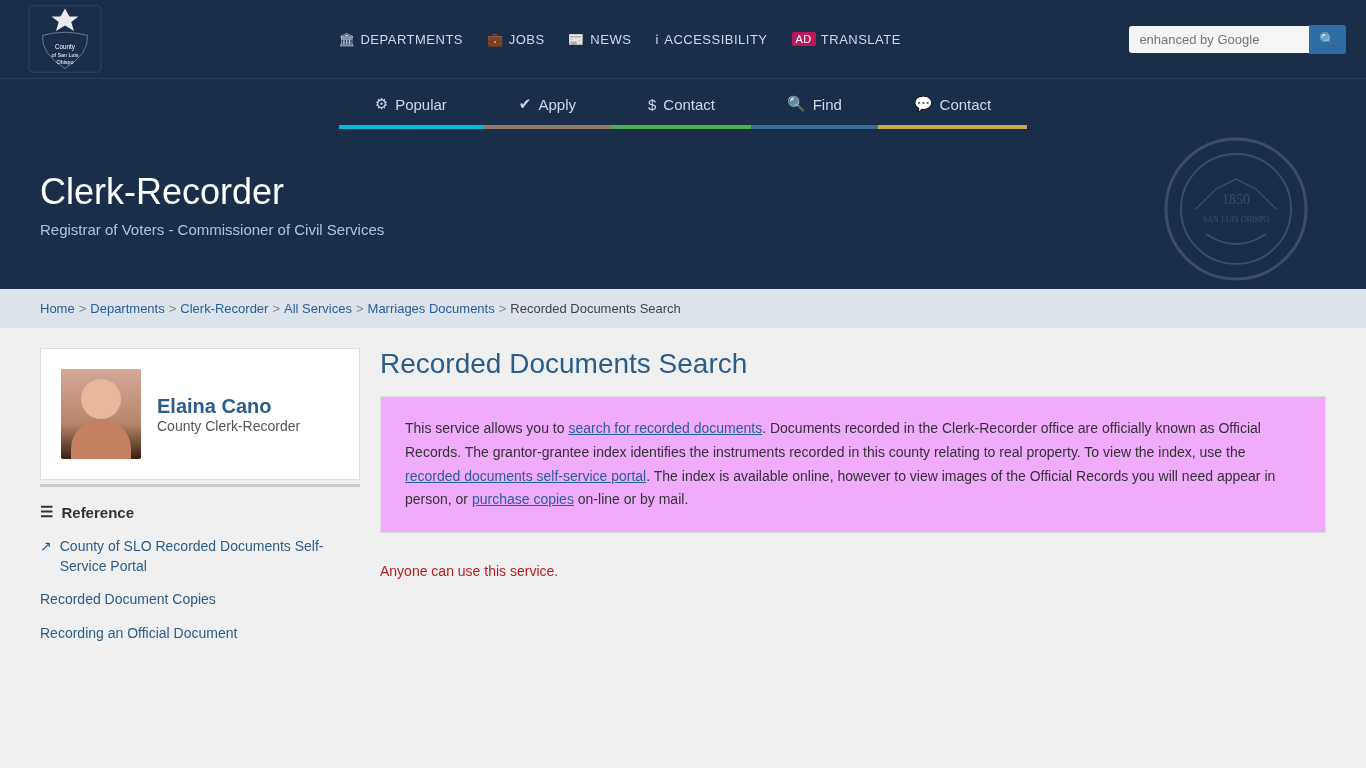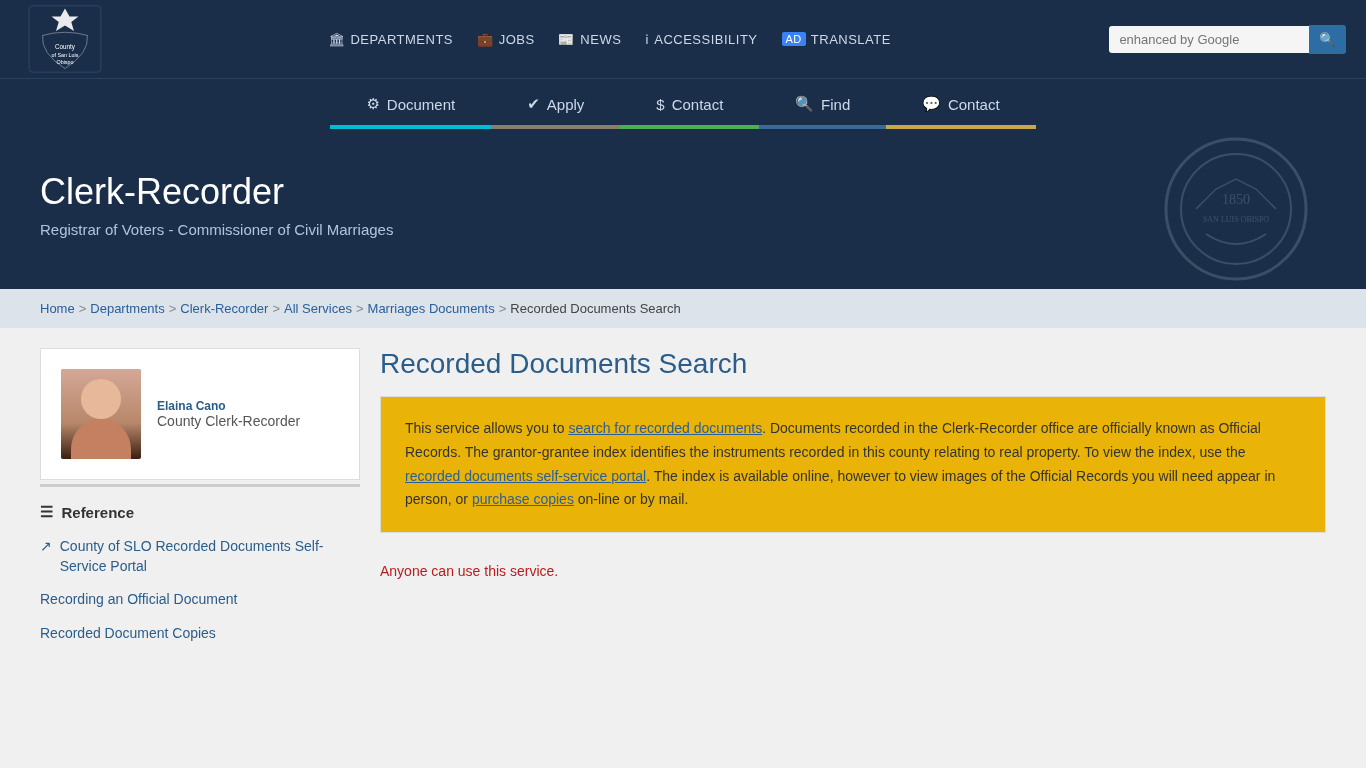--- a/index.html
+++ b/index.html
@@ -41,21 +41,21 @@
     }
     .search-area {
       display: flex;
       align-items: center;
     }
     .search-input {
       padding: 6px 10px;
       border: none;
       border-radius: 3px 0 0 3px;
       font-size: 13px;
-      width: 200px;
+      width: 180px;
       color: #999;
       background: #f5f5f5;
     }
     .search-btn {
       background: #2e6da4;
       border: none;
       color: #fff;
       padding: 7px 10px;
       cursor: pointer;
       border-radius: 0 3px 3px 0;
@@ -187,21 +187,21 @@
       position: absolute;
       bottom: 0;
       left: 50%;
       transform: translateX(-50%);
       width: 60px;
       height: 40px;
       background: #c48060;
       border-radius: 30px 30px 0 0;
     }
     .staff-name {
-      font-size: 12px;
+      font-size: 20px;
       font-weight: bold;
       color: #2a5d8a;
       margin-bottom: 0;
     }
     .staff-title {
       font-size: 14px;
       color: #555;
     }
     .sidebar-divider {
       height: 3px;
@@ -233,21 +233,21 @@
       flex: 1;
       background: #f0f0f0;
     }
     .page-title {
       font-size: 28px;
       font-weight: 300;
       color: #2a5d8a;
       margin-bottom: 16px;
     }
     .info-box {
-      background: #eab308;
+      background: #f0abfc;
       border: 1px solid #ddd;
       padding: 20px 24px;
       margin-bottom: 20px;
       font-size: 14px;
       line-height: 1.7;
       color: #333;
     }
     .info-box a {
       color: #2a6099;
       text-decoration: underline;
@@ -284,37 +284,37 @@
     </a>
     <a href="#">
       <span>📰</span>
       <span>NEWS</span>
     </a>
     <a href="#">
       <span>ℹ</span>
       <span>ACCESSIBILITY</span>
     </a>
     <a href="#">
-      <span style="background:#3b82f6;color:#fff;padding:1px 4px;font-size:11px;border-radius:2px;">AD</span>
+      <span style="background:#be185d;color:#fff;padding:1px 4px;font-size:11px;border-radius:2px;">AD</span>
       <span>TRANSLATE</span>
     </a>
   </div>
 
   <div class="search-area">
     <input type="text" class="search-input" placeholder="enhanced by Google" style="">
     <button class="search-btn">
       <span>🔍</span>
     </button>
   </div>
 </nav>
 
 <nav class="main-nav">
   <a href="#" class="main-nav-item popular">
     <span>⚙</span>
-    <span>Document</span>
+    <span>Popular</span>
   </a>
   <a href="#" class="main-nav-item apply">
     <span>✔</span>
     <span>Apply</span>
   </a>
   <a href="#" class="main-nav-item payment">
     <span>$</span>
     <span>Contact</span>
   </a>
   <a href="#" class="main-nav-item find">
@@ -322,21 +322,21 @@
     <span>Find</span>
   </a>
   <a href="#" class="main-nav-item contact">
     <span>💬</span>
     <span>Contact</span>
   </a>
 </nav>
 
 <div class="hero-banner">
   <h1>Clerk-Recorder</h1>
-  <p>Registrar of Voters - Commissioner of Civil Marriages</p>
+  <p>Registrar of Voters - Commissioner of Civil Services</p>
   <svg class="hero-seal" viewBox="0 0 180 150" xmlns="http://www.w3.org/2000/svg">
     <circle cx="90" cy="75" r="70" fill="none" stroke="#fff" stroke-width="3"></circle>
     <circle cx="90" cy="75" r="55" fill="none" stroke="#fff" stroke-width="2"></circle>
     <text x="90" y="70" text-anchor="middle" fill="#fff" font-size="14" font-family="serif">1850</text>
     <text x="90" y="88" text-anchor="middle" fill="#fff" font-size="8" font-family="serif">SAN LUIS OBISPO</text>
     <path d="M60 100 Q90 120 120 100" fill="none" stroke="#fff" stroke-width="2"></path>
     <path d="M50 75 L70 55 L90 45 L110 55 L130 75" fill="none" stroke="#fff" stroke-width="1.5"></path>
   </svg>
 </div>
 
@@ -372,25 +372,25 @@
       <span>☰</span>
       <span>Reference</span>
     </div>
 
     <a href="#" class="sidebar-link">
       <span style="color:#2a5d8a;font-size:14px;">↗</span>
       <span>County of SLO Recorded Documents Self-Service Portal</span>
     </a>
 
     <a href="#" class="sidebar-link">
+      <span>Recorded Document Copies</span>
+    </a>
+
+    <a href="#" class="sidebar-link">
       <span>Recording an Official Document</span>
-    </a>
-
-    <a href="#" class="sidebar-link">
-      <span>Recorded Document Copies</span>
     </a>
   </aside>
 
   <main class="main-content">
     <h2 class="page-title">Recorded Documents Search</h2>
 
     <div class="info-box">
       <span>This service allows you to </span><a href="#">search for recorded documents</a><span>. Documents recorded in the Clerk-Recorder office are officially known as Official Records. The grantor-grantee index identifies the instruments recorded in this county relating to real property. To view the index, use the </span><a href="#">recorded documents self-service portal</a><span>. The index is available online, however to view images of the Official Records you will need appear in person, or </span><a href="#">purchase copies</a><span> on-line or by mail.</span>
     </div>
 

